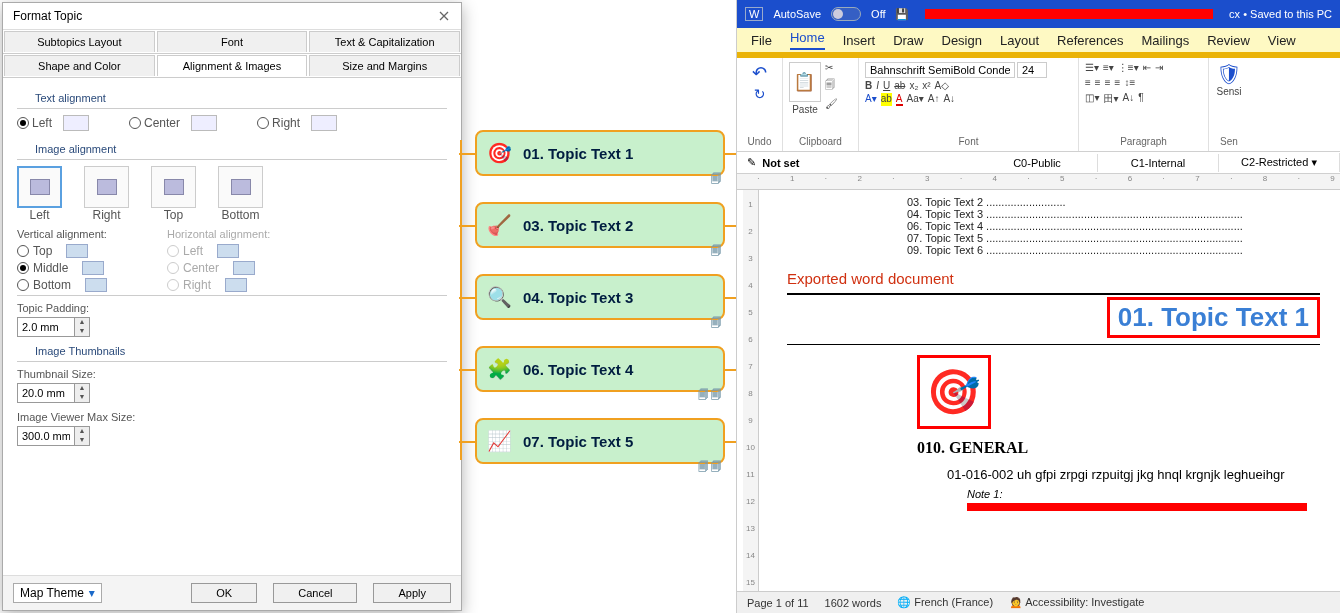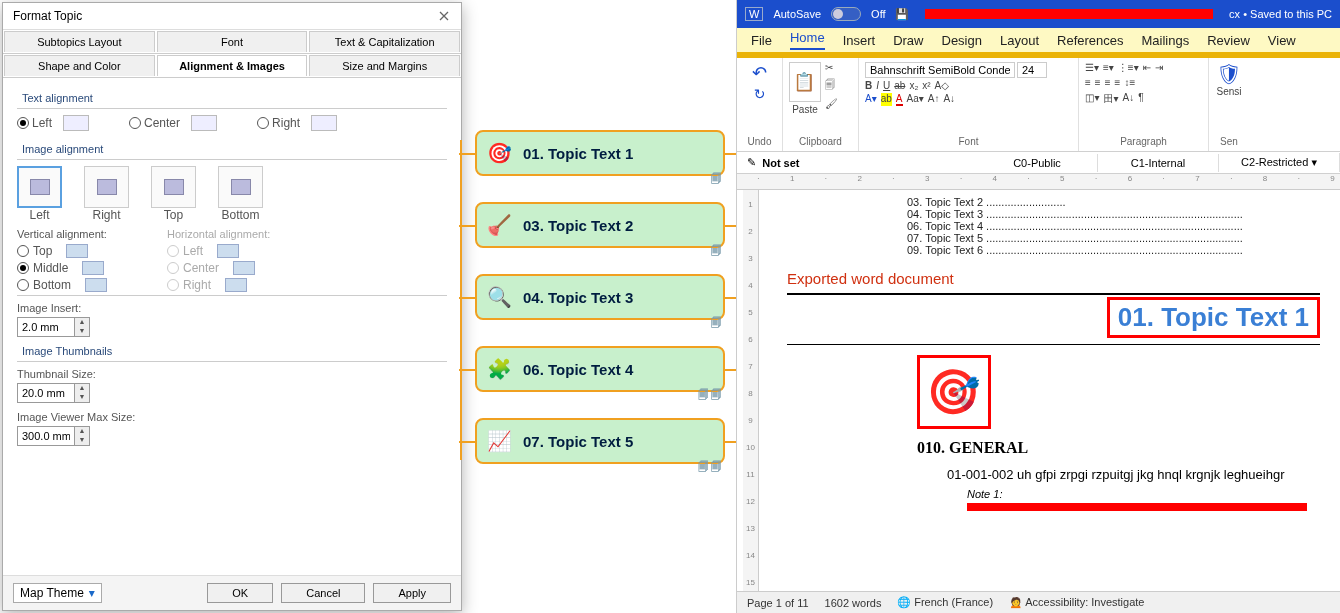--- a/index.html
+++ b/index.html
@@ -4,23 +4,23 @@
 <style>
 * { box-sizing: border-box; margin: 0; padding: 0; font-family: "Segoe UI", Tahoma, sans-serif; }
 body { width: 1340px; height: 613px; background: #fff; position: relative; overflow: hidden; font-size: 12px; }
 
 
 .dialog { position: absolute; left: 2px; top: 2px; width: 460px; height: 609px; border: 1px solid #aaa; box-shadow: 0 4px 15px rgba(0,0,0,0.3); background: #fff; }
 .dlg-title { padding: 6px 10px; background: #fff; border-bottom: 1px solid #ddd; display: flex; justify-content: space-between; align-items: center; }
 .dlg-close { width: 14px; height: 14px; display: flex; align-items: center; justify-content: center; color: #666; cursor: pointer; }
 .tabs-row1, .tabs-row2 { display: flex; border-bottom: 1px solid #ccc; }
 .tab { flex: 1; text-align: center; padding: 4px 0; background: #f0f0f0; border: 1px solid #ccc; border-bottom: none; margin: 1px; cursor: pointer; font-size: 11px; }
-.tab.active { background: #fff; font-weight: bold; }
+.tab.active { background: #fff; font-weight: normal; }
 .dlg-body { padding: 6px 14px; color: #555; }
-.section-hdr { color: #2a4a7a; font-size: 11px; margin: 8px 5px 4px; }
+.section-hdr { color: #2a4a7a; font-size: 11px; margin: 8px 18px 4px; }
 .hr { border-top: 1px solid #ccc; margin-bottom: 6px; }
 .radio-row { display: flex; gap: 40px; align-items: center; margin: 4px 0 12px; }
 .radio-item { display: flex; align-items: center; gap: 3px; }
 .radio-circle { width: 12px; height: 12px; border: 1px solid #555; border-radius: 50%; display: inline-block; position: relative; }
 .radio-circle.checked::after { content: ''; width: 6px; height: 6px; background: #000; border-radius: 50%; position: absolute; top: 2px; left: 2px; }
 .small-icon { width: 26px; height: 16px; border: 1px solid #bbb; display: inline-block; margin-left: 8px; background: #eef; }
 .img-align-grid { display: flex; gap: 22px; margin: 6px 0; }
 .img-align-cell { text-align: center; }
 .img-align-btn { width: 45px; height: 42px; border: 1px solid #ccc; background: #fafafa; display: flex; align-items: center; justify-content: center; cursor: pointer; }
 .img-align-btn.sel { border: 2px solid #5aa0e0; }
@@ -28,21 +28,21 @@
 .align-cols { display: flex; gap: 60px; margin-top: 4px; }
 .align-col .lbl { font-size: 11px; margin-bottom: 4px; }
 .align-col .opt { display: flex; align-items: center; gap: 4px; margin: 3px 0; }
 .align-col .opt .sic { width: 22px; height: 14px; background: #cde; border: 1px solid #9ac; margin-left: 10px; }
 .disabled { color: #aaa; }
 .disabled .radio-circle { border-color: #ccc; }
 .spinner { display: flex; align-items: center; margin: 2px 0 8px; }
 .spin-input { width: 58px; height: 20px; border: 1px solid #999; padding: 0 4px; font-size: 11px; }
 .spin-btns { width: 15px; height: 20px; border: 1px solid #999; border-left: none; background: #eee; display: flex; flex-direction: column; }
 .spin-btns div { flex: 1; font-size: 7px; text-align: center; line-height: 8px; cursor: pointer; }
-.dlg-footer { position: absolute; bottom: 0; left: 0; right: 0; padding: 7px 10px; border-top: 1px solid #ddd; display: flex; gap: 8px; align-items: center; background: #f4f4f4; }
+.dlg-footer { position: absolute; bottom: 0; left: 0; right: 0; padding: 7px 10px; border-top: 1px solid #ddd; display: flex; gap: 16px; align-items: center; background: #f4f4f4; }
 .dlg-footer .spacer { flex: 1; }
 .btn { padding: 3px 24px; border: 1px solid #999; background: #f0f0f0; cursor: pointer; font-size: 11px; }
 .map-theme { display: flex; align-items: center; gap: 5px; border: 1px solid #aaa; padding: 2px 6px; background: #fff; cursor: pointer; }
 
 
 .mindmap { position: absolute; left: 475px; top: 130px; width: 250px; }
 .topic-card { border: 2px solid #f0a020; border-radius: 8px; background: #c8f0cc; margin-bottom: 26px; padding: 8px 10px; display: flex; align-items: center; gap: 10px; font-size: 15px; font-weight: bold; color: #001d40; position: relative; }
 .topic-card::before { content: ''; position: absolute; left: -18px; top: 50%; width: 16px; height: 2px; background: #f0a020; }
 .topic-card::after { content: ''; position: absolute; right: -26px; top: 50%; width: 24px; height: 2px; background: #f0a020; }
 .topic-icon { width: 26px; height: 26px; display: flex; align-items: center; justify-content: center; font-size: 20px; }
@@ -194,21 +194,21 @@
           </label>
         <label class="opt">
             <span class="radio-circle"></span>
             <span>Right</span>
             <span class="sic"></span>
           </label>
       </div>
     </div>
 
     <div class="hr"></div>
-    <div style="font-size:11px;margin-bottom:3px;">Image Insert:</div>
+    <div style="font-size:11px;margin-bottom:3px;">Topic Padding:</div>
     <div class="spinner">
       <input class="spin-input" value="2.0 mm" style="">
       <div class="spin-btns">
           <div>▲</div>
           <div>▼</div>
         </div>
     </div>
 
     <div class="section-hdr">Image Thumbnails</div>
     <div class="hr"></div>
@@ -424,21 +424,21 @@
     <div style="overflow:hidden;">
       <span class="ttl1-box"><span class="ttl1">01. Topic Text 1</span></span>
     </div>
     <div class="doc-hr-thin" style="clear:both;"></div>
 
     <div class="bullseye-box">
         <span class="bullseye">🎯</span>
       </div>
 
     <div class="docline-b">010. GENERAL</div>
-    <div class="docline-c">01-001-002   uh gfpi zrpgi rzpuitgj jkg hnql krgnjk leghueihgr</div>
+    <div class="docline-c">01-016-002   uh gfpi zrpgi rzpuitgj jkg hnql krgnjk leghueihgr</div>
     <div class="docline-note"><span>Note 1:</span> <span class="redbar2"></span></div>
   </div>
 
   <div class="status-bar">
     <span>Page 1 of 11</span>
     <span>1602 words</span>
     <span>🌐 <span>French (France)</span></span>
     <span>🙍 <span>Accessibility: Investigate</span></span>
     <span class="sep"></span>
   </div>

